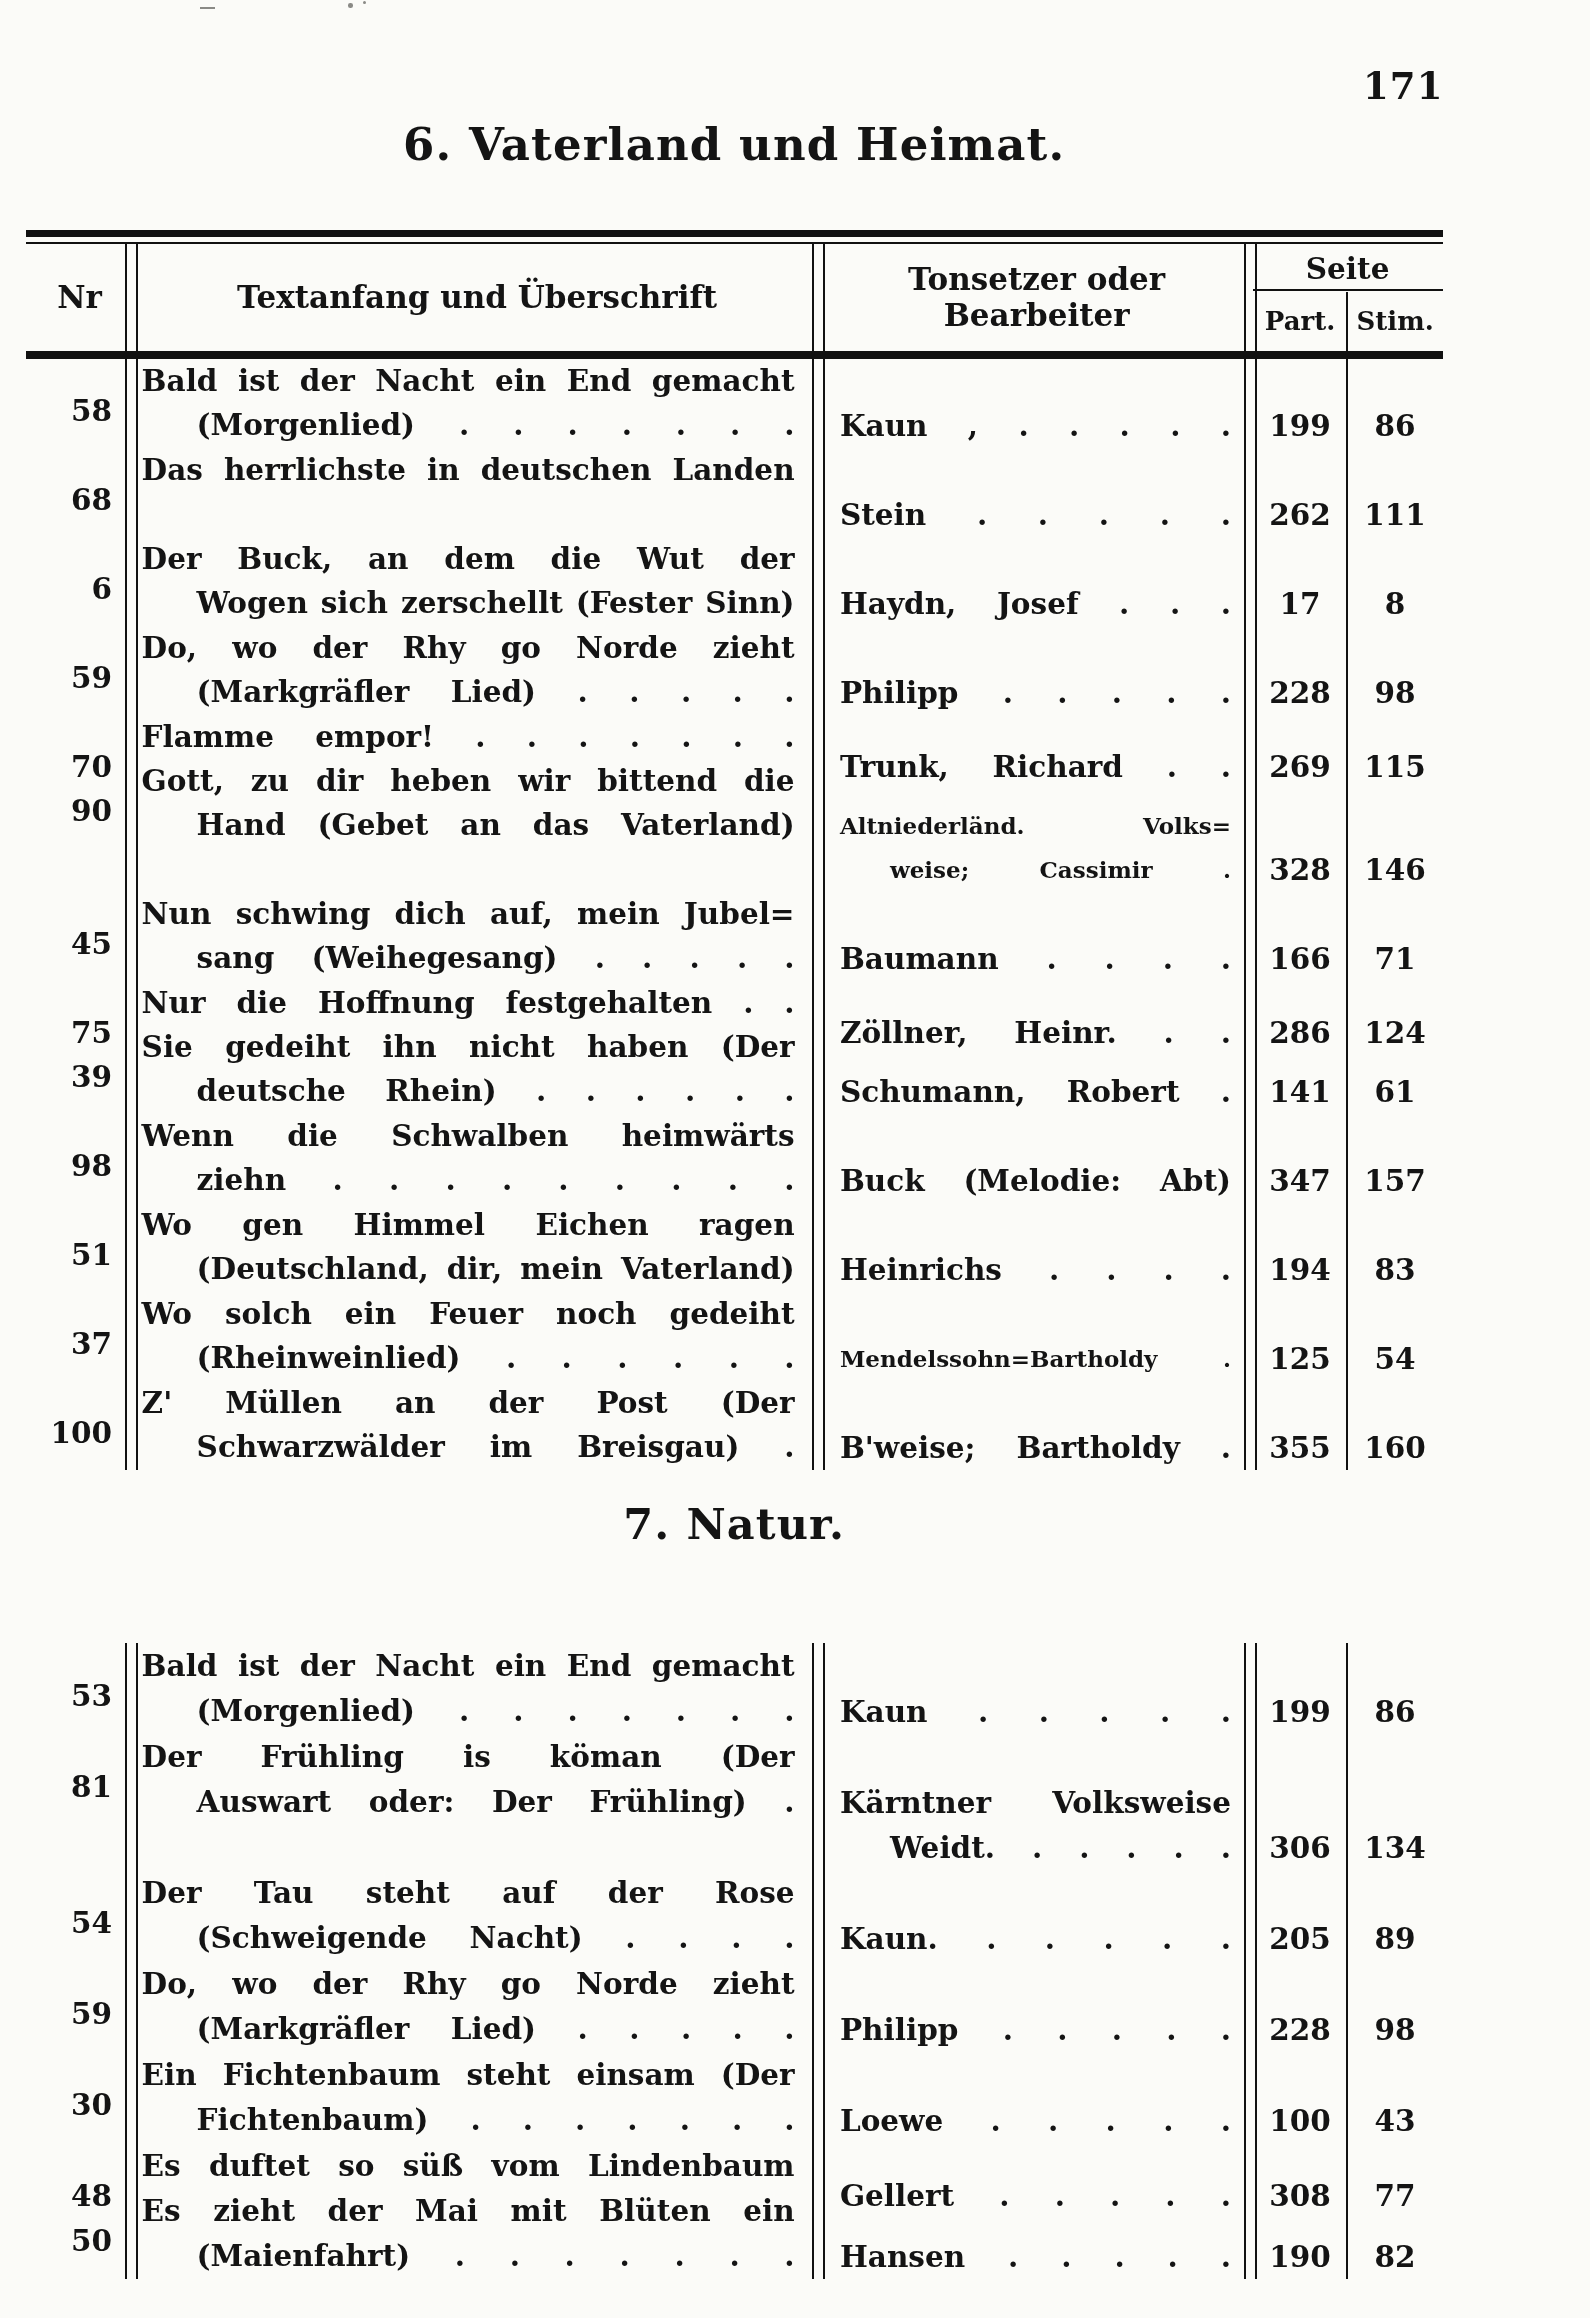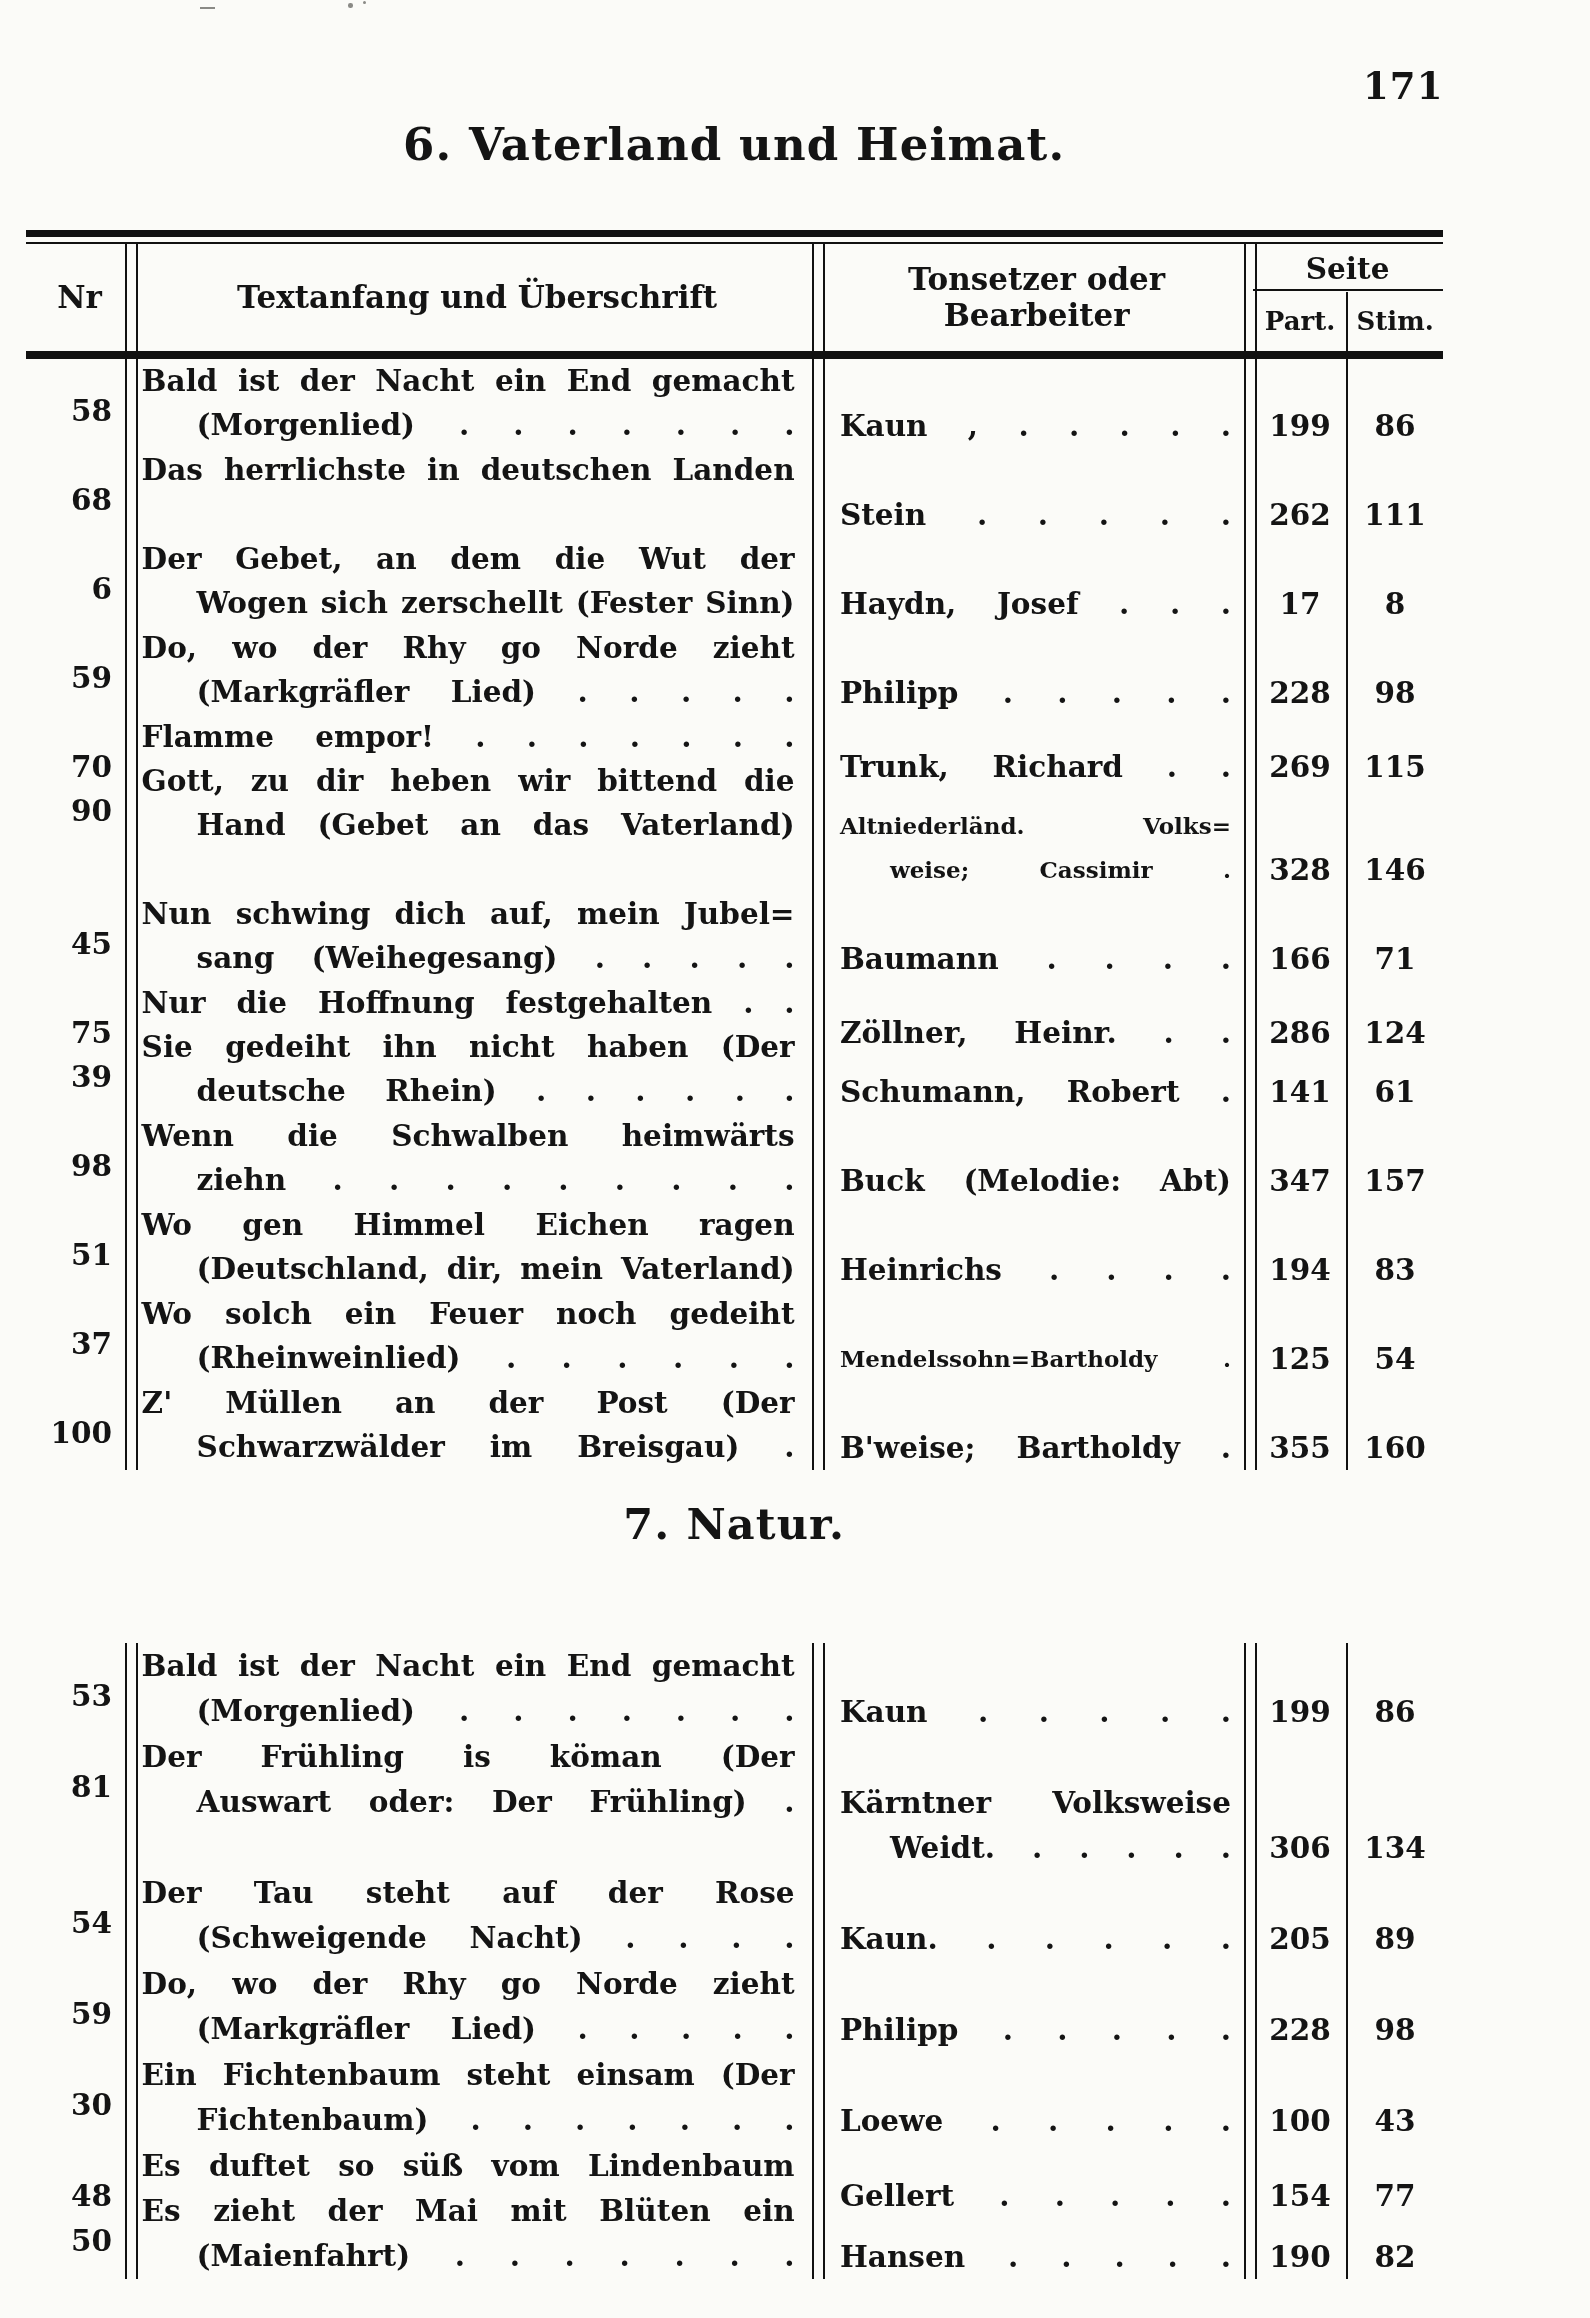--- a/index.html
+++ b/index.html
@@ -136,21 +136,21 @@
           </div>
           <div class="c-page">
             <div class="line">111</div>
           </div>
         </div>
         <div class="row" style="height: 89px;">
           <div class="c-nr">
             <div class="line">6</div>
           </div>
           <div class="c-text">
-            <div class="line">Der Gebet, an dem die Wut der</div>
+            <div class="line">Der Buck, an dem die Wut der</div>
             <div class="line cont">Wogen sich zerschellt (Fester Sinn)</div>
           </div>
           <div class="c-comp">
             <div class="line">Haydn, Josef . . .</div>
           </div>
           <div class="c-page">
             <div class="line">17</div>
           </div>
           <div class="c-page">
             <div class="line">8</div>
@@ -441,21 +441,21 @@
           <div class="c-nr">
             <div class="line">48</div>
           </div>
           <div class="c-text">
             <div class="line">Es duftet so süß vom Lindenbaum</div>
           </div>
           <div class="c-comp">
             <div class="line">Gellert . . . . .</div>
           </div>
           <div class="c-page">
-            <div class="line">154</div>
+            <div class="line">308</div>
           </div>
           <div class="c-page">
             <div class="line">77</div>
           </div>
         </div>
         <div class="row" style="height: 91px;">
           <div class="c-nr">
             <div class="line">50</div>
           </div>
           <div class="c-text">

